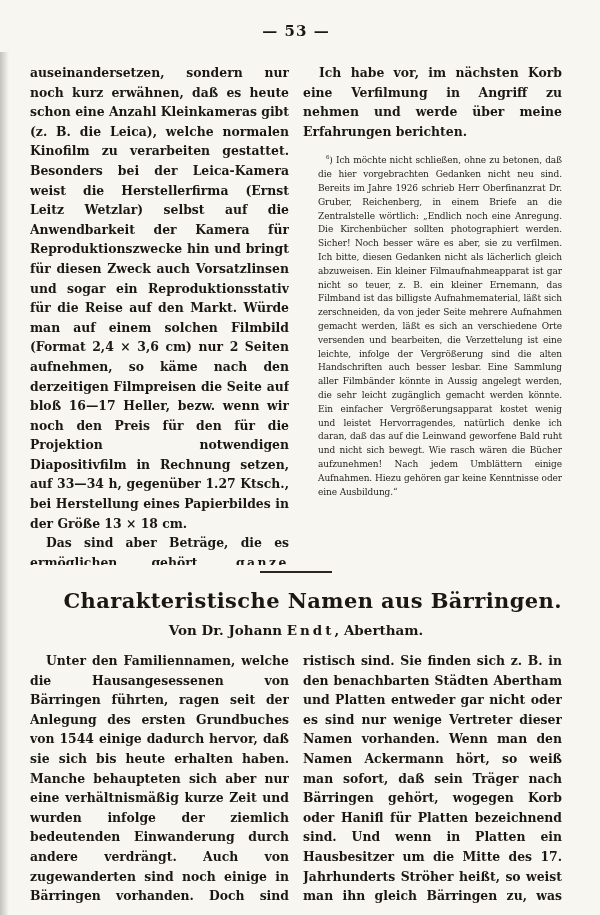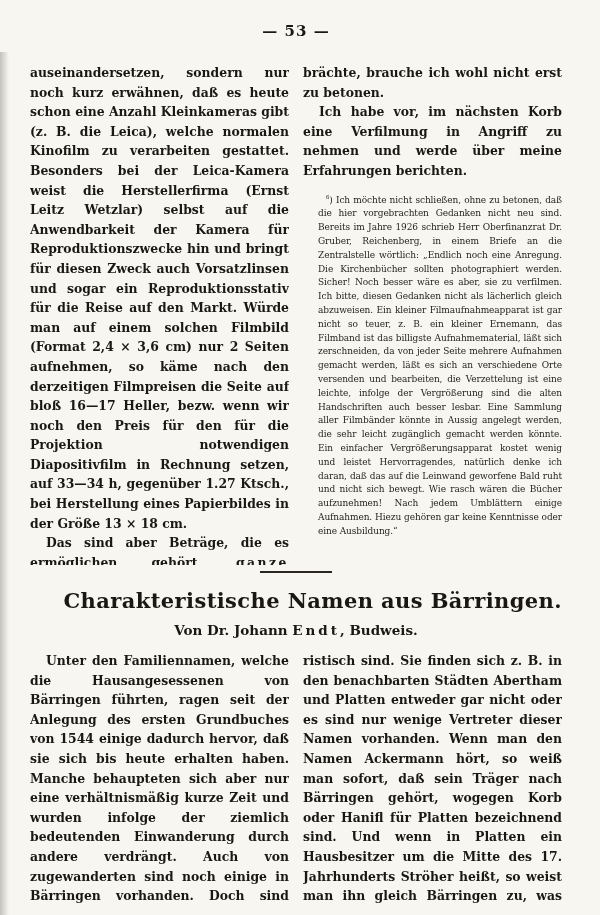--- a/index.html
+++ b/index.html
@@ -62,33 +62,32 @@
 <div class="page">
 
   <div class="page-number">— 53 —</div>
 
   <div class="cols top-cols">
     <div class="col">
       <p>auseinandersetzen, sondern nur noch kurz erwähnen, daß es heute schon eine Anzahl Kleinkameras gibt (z. B. die Leica), welche normalen Kinofilm zu verarbeiten gestattet. Besonders bei der Leica-Kamera weist die Herstellerfirma (Ernst Leitz Wetzlar) selbst auf die Anwendbarkeit der Kamera für Reproduktionszwecke hin und bringt für diesen Zweck auch Vorsatzlinsen und sogar ein Reproduktionsstativ für die Reise auf den Markt. Würde man auf einem solchen Filmbild (Format 2,4 × 3,6 cm) nur 2 Seiten aufnehmen, so käme nach den derzeitigen Filmpreisen die Seite auf bloß 16—17 Heller, bezw. wenn wir noch den Preis für den für die Projektion notwendigen Diapositivfilm in Rechnung setzen, auf 33—34 h, gegenüber 1.27 Ktsch., bei Herstellung eines Papierbildes in der Größe 13 × 18 cm.</p>
       <p class="indent"><span>Das sind aber Beträge, die es ermöglichen gehört, </span><span class="sperr">ganze Kirchenbücher</span></p>
     </div>
     <div class="col">
-      <p>brächte, brauche ich wohl nicht erst zu betonen.</p>
       <p class="indent">Ich habe vor, im nächsten Korb eine Verfilmung in Angriff zu nehmen und werde über meine Erfahrungen berichten.</p>
       <div class="footnote">
         <p><sup class="ref">6</sup><span>) Ich möchte nicht schließen, ohne zu betonen, daß die hier vorgebrachten Gedanken nicht neu sind. Bereits im Jahre 1926 schrieb Herr Oberfinanzrat Dr. Gruber, Reichenberg, in einem Briefe an die Zentralstelle wörtlich: „Endlich noch eine Anregung. Die Kirchenbücher sollten photographiert werden. Sicher! Noch besser wäre es aber, sie zu verfilmen. Ich bitte, diesen Gedanken nicht als lächerlich gleich abzuweisen. Ein kleiner Filmaufnahmeapparat ist gar nicht so teuer, z. B. ein kleiner Ernemann, das Filmband ist das billigste Aufnahmematerial, läßt sich zerschneiden, da von jeder Seite mehrere Aufnahmen gemacht werden, läßt es sich an verschiedene Orte versenden und bearbeiten, die Verzettelung ist eine leichte, infolge der Vergrößerung sind die alten Handschriften auch besser lesbar. Eine Sammlung aller Filmbänder könnte in Aussig angelegt werden, die sehr leicht zugänglich gemacht werden könnte. Ein einfacher Vergrößerungsapparat kostet wenig und leistet Hervorragendes, natürlich denke ich daran, daß das auf die Leinwand geworfene Bald ruht und nicht sich bewegt. Wie rasch wären die Bücher aufzunehmen! Nach jedem Umblättern einige Aufnahmen. Hiezu gehören gar keine Kenntnisse oder eine Ausbildung.“</span></p>
       </div>
     </div>
   </div>
 
   <hr class="section-rule">
 
   <h1 class="title">Charakteristische Namen aus Bärringen.</h1>
 
-  <div class="byline"><span>Von Dr. Johann </span><span class="sperr">Endt</span><span>, Budweis.</span></div>
+  <div class="byline"><span>Von Dr. Johann </span><span class="sperr">Endt</span><span>, Abertham.</span></div>
 
   <div class="cols bottom-cols">
     <div class="col">
       <p class="indent">Unter den Familiennamen, welche die Hausangesessenen von Bärringen führten, ragen seit der Anlegung des ersten Grundbuches von 1544 einige dadurch hervor, daß sie sich bis heute erhalten haben. Manche behaupteten sich aber nur eine verhältnismäßig kurze Zeit und wurden infolge der ziemlich bedeutenden Einwanderung durch andere verdrängt. Auch von zugewanderten sind noch einige in Bärringen vorhanden. Doch sind diese Namen noch in einer Hinsicht anzuführen, weil sie nämlich für Bärringen bezeichnend oder charakte-</p>
     </div>
     <div class="col">
       <p>ristisch sind. Sie finden sich z. B. in den benachbarten Städten Abertham und Platten entweder gar nicht oder es sind nur wenige Vertreter dieser Namen vorhanden. Wenn man den Namen Ackermann hört, so weiß man sofort, daß sein Träger nach Bärringen gehört, wogegen Korb oder Hanifl für Platten bezeichnend sind. Und wenn in Platten ein Hausbesitzer um die Mitte des 17. Jahrhunderts Ströher heißt, so weist man ihn gleich Bärringen zu, was das Plattner Grundbuch auch bestätigt.</p>
     </div>
   </div>
 

